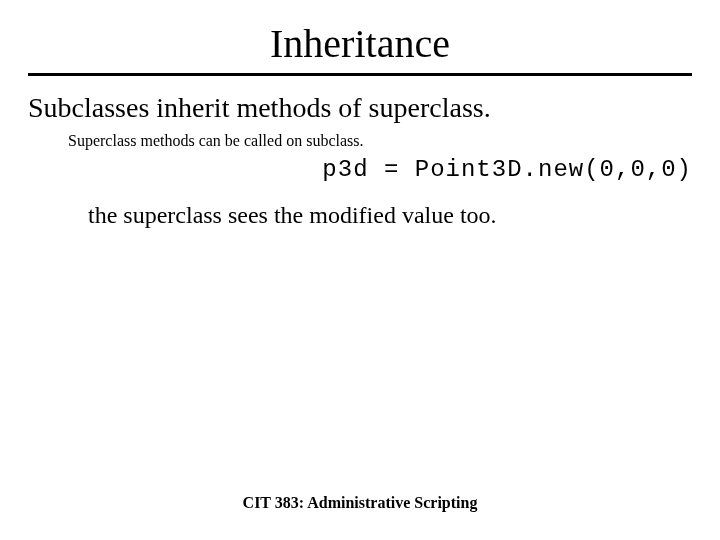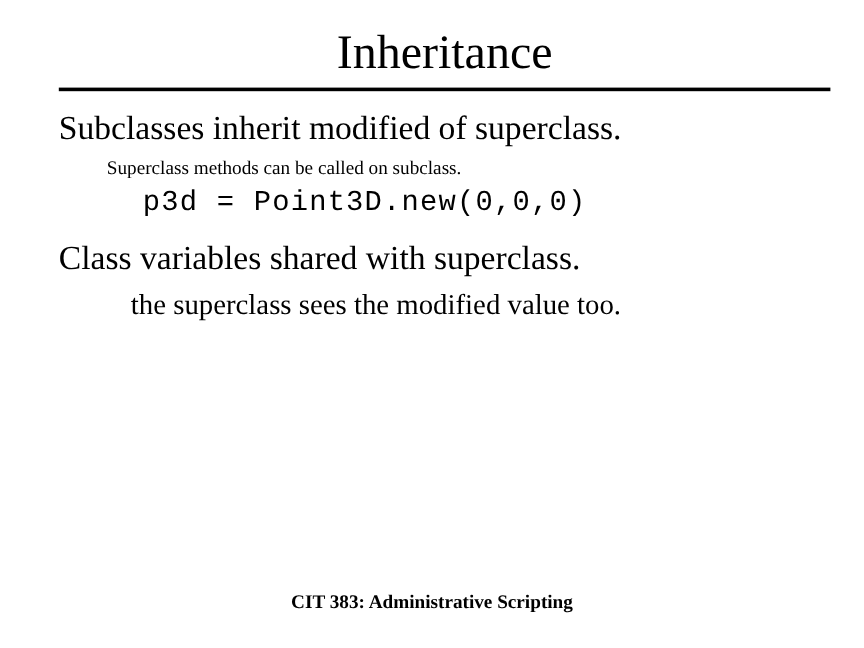--- a/index.html
+++ b/index.html
@@ -7,21 +7,20 @@
     width: 720px;
     height: 540px;
     background: #ffffff;
     font-family: "Times New Roman", Times, serif;
     color: #000000;
     position: relative;
     overflow: hidden;
   }
   .slide {
     padding: 20px 28px 0 28px;
-    margin-left: 21px;
   }
   .title {
     font-size: 40px;
     text-align: center;
     font-weight: normal;
     margin-bottom: 6px;
   }
   .divider {
     border-top: 3px solid #000;
     margin: 0 0 16px 0;
@@ -36,20 +35,21 @@
     font-weight: normal;
     margin-left: 40px;
     margin-bottom: 4px;
   }
   .code-line {
     font-family: "Courier New", Courier, monospace;
     font-size: 24px;
     margin-left: 70px;
     letter-spacing: 1px;
     line-height: 1.35;
+    text-align: right;
   }
   .block2 {
     margin-top: 14px;
   }
   .sub-text2 {
     font-size: 24px;
     font-weight: normal;
     margin-left: 60px;
     line-height: 1.3;
   }
@@ -64,24 +64,23 @@
   }
 </style>
 </head>
 <body>
 
 <div class="slide">
   <h1 class="title">Inheritance</h1>
   <div class="divider"></div>
 
   <div>
-    <p class="section-heading">Subclasses inherit modified of superclass.</p>
+    <p class="section-heading">Subclasses inherit methods of superclass.</p>
     <p class="sub-text">Superclass methods can be called on subclass.</p>
     <p class="code-line">p3d = Point3D.new(0,0,0)</p>
   </div>
 
   <div class="block2">
-    <p class="section-heading">Class variables shared with superclass.</p>
     <p class="sub-text2">the superclass sees the modified value too.</p>
   </div>
 </div>
 
 <div class="footer">CIT 383: Administrative Scripting</div>
 
 </body></html>

